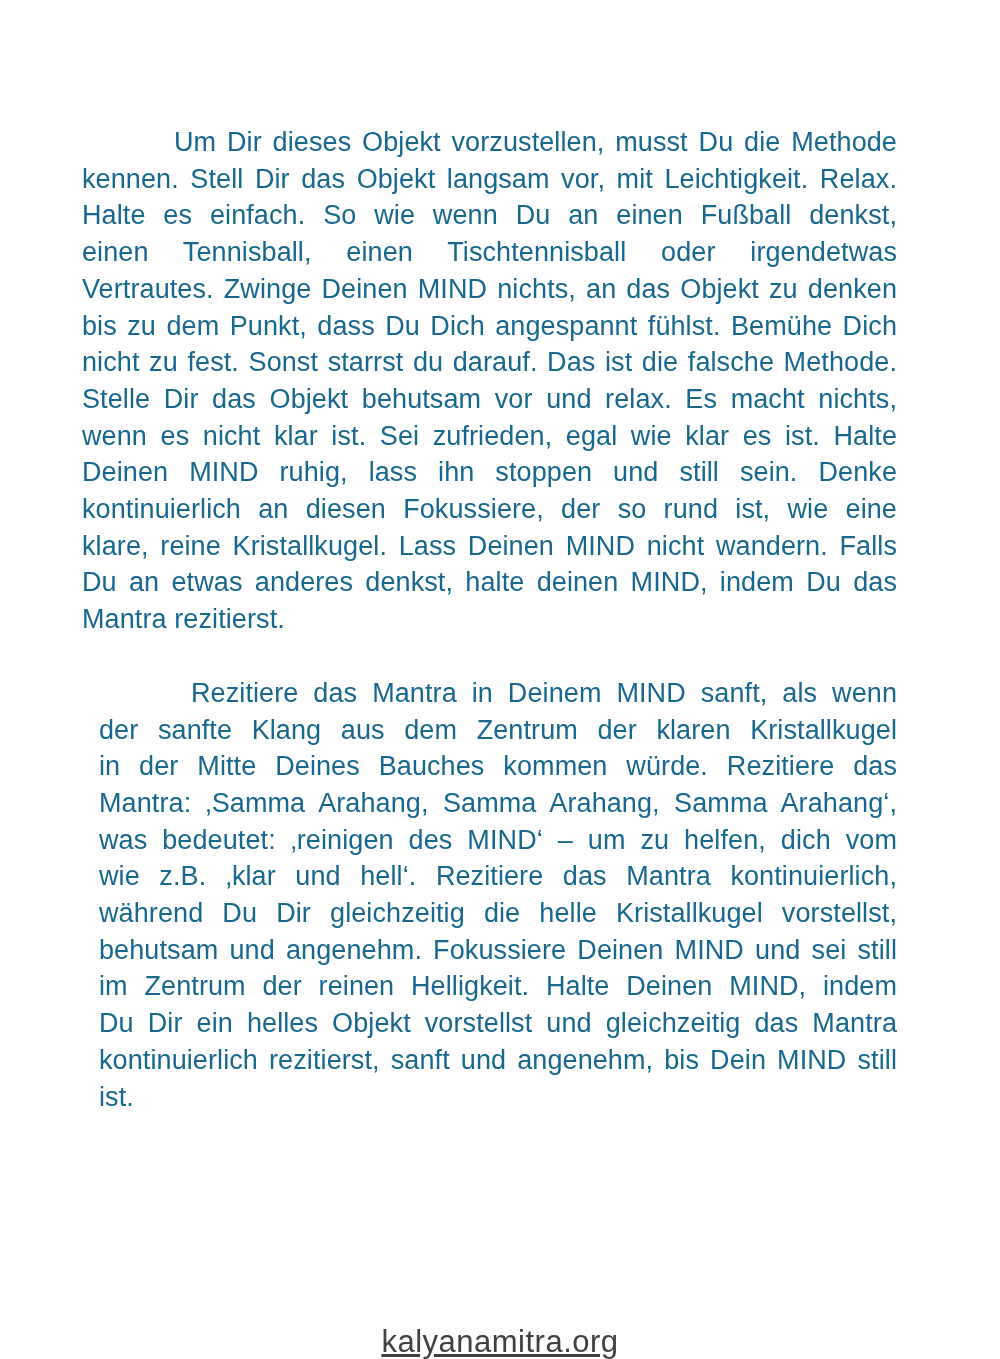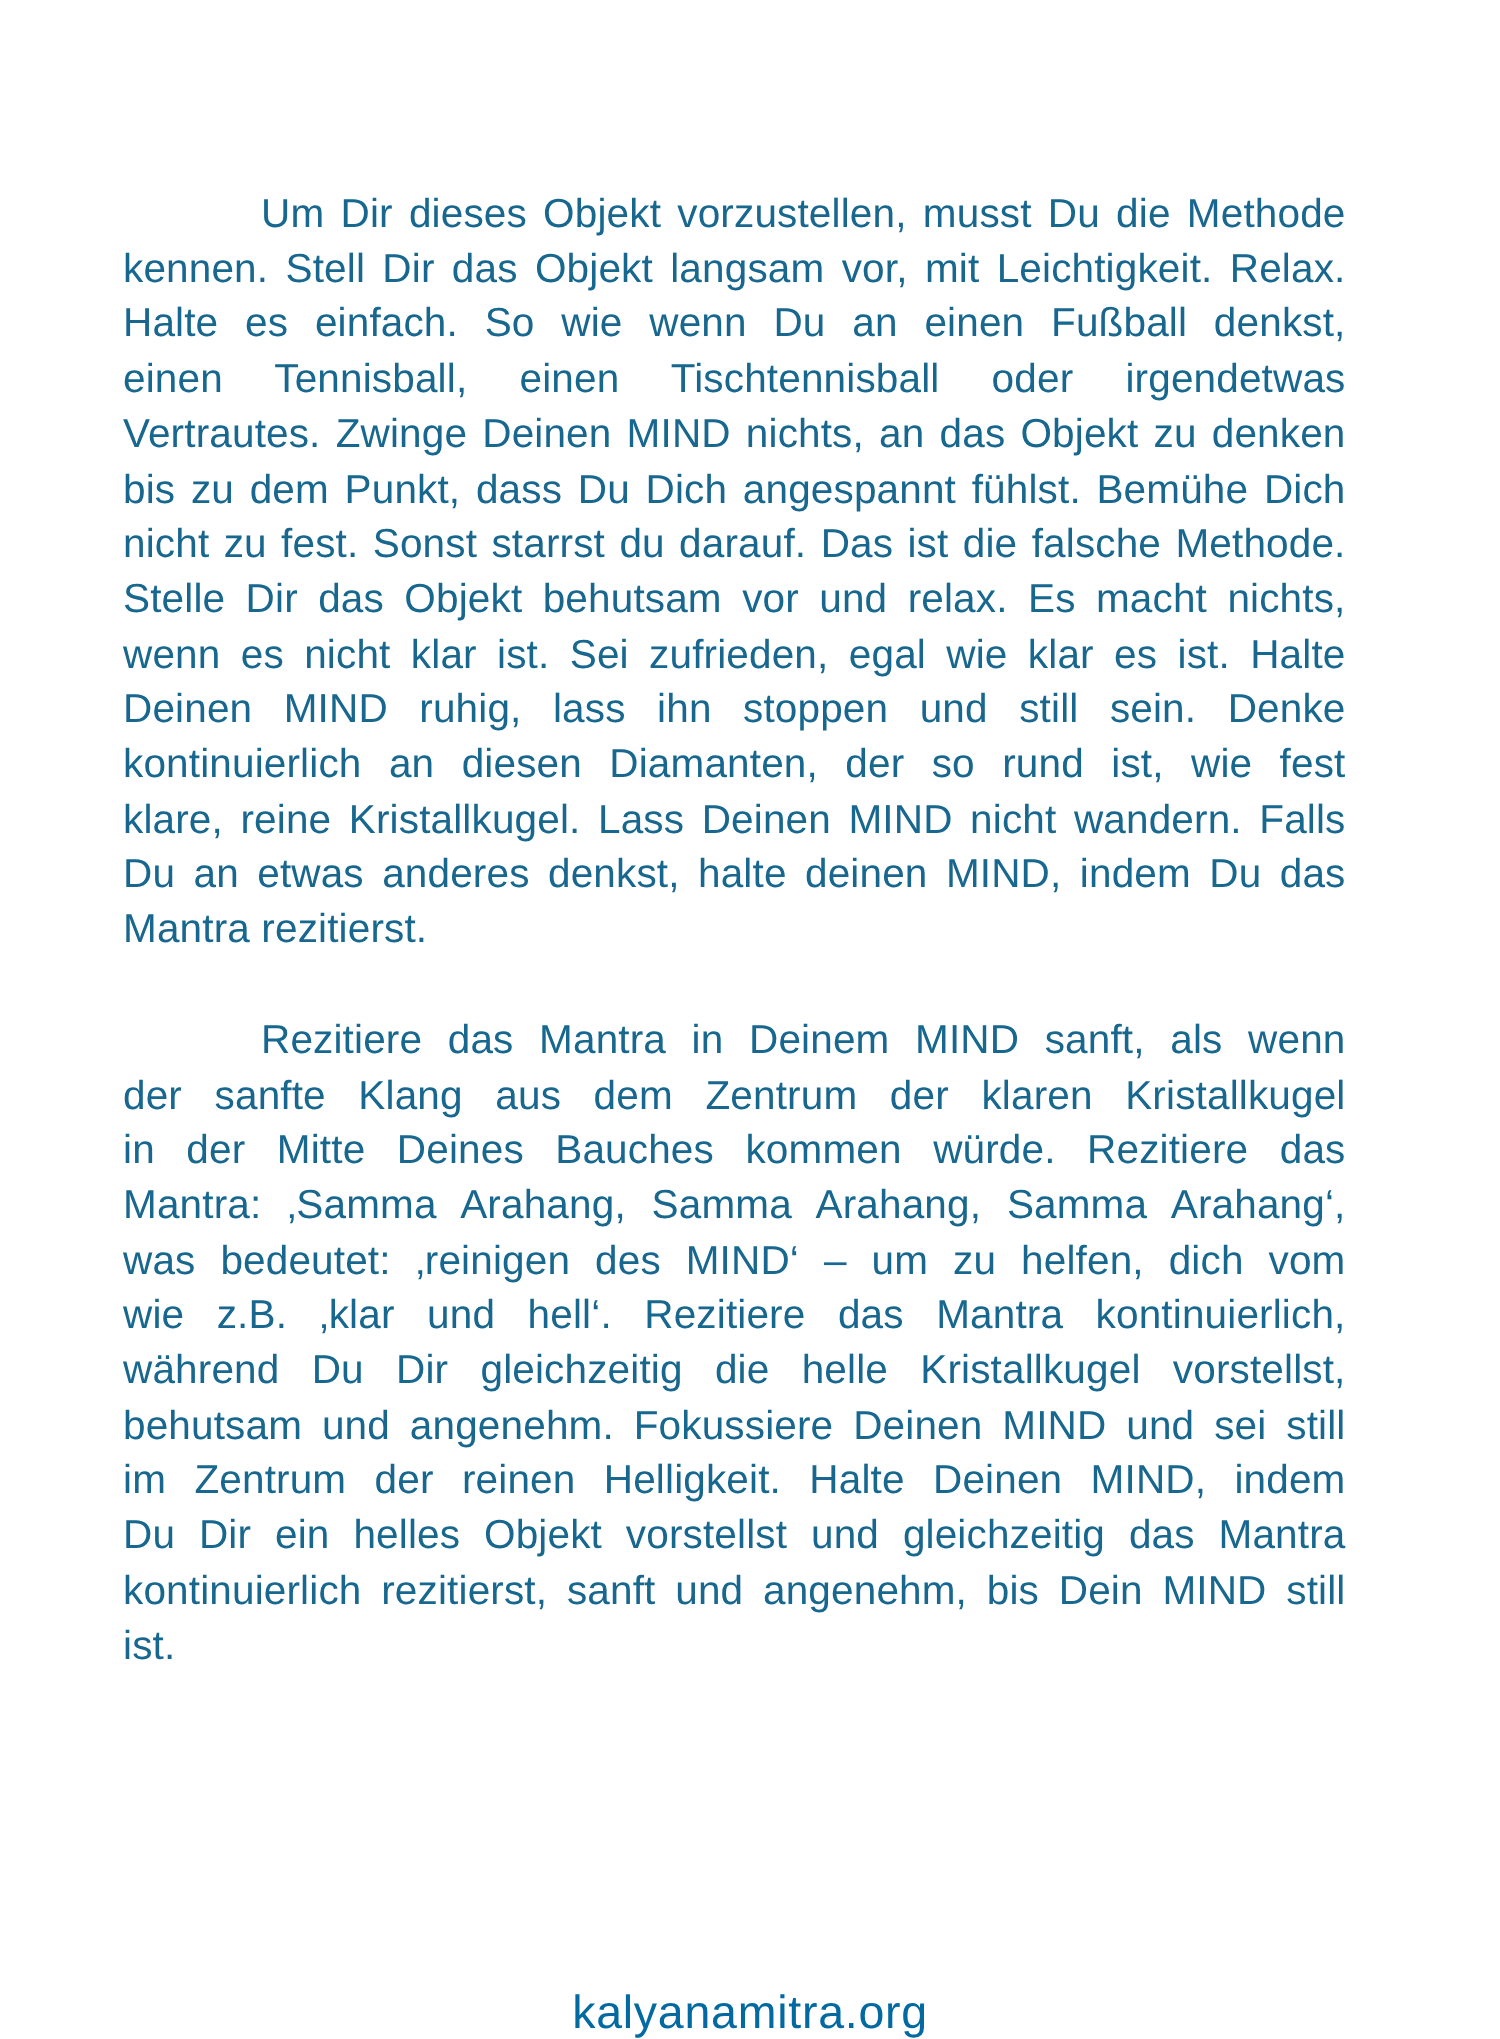--- a/index.html
+++ b/index.html
@@ -21,50 +21,51 @@
     line-height: 36.7px;
     letter-spacing: 0.1px;
   }
   .line {
     text-align: justify;
     text-align-last: justify;
     -moz-text-align-last: justify;
   }
   .line.indent { text-indent: 92px; }
   .line.last { text-align-last: left; -moz-text-align-last: left; }
-  .para2 { margin-top: 37px; }
+  .para2 { margin-top: 37px; margin-left: 17px; }
   .footer {
     position: absolute;
     left: 0;
     top: 1324px;
     width: 100%;
     text-align: center;
     font-size: 31px;
-    color: #0369a1;
+    color: #404040;
     letter-spacing: 0.5px;
+    text-decoration: underline;
   }
 </style>
 </head>
 <body>
 
 <div class="page">
   <div class="text-col">
 
     <div class="paragraph">
       <div class="line indent">Um Dir dieses Objekt vorzustellen, musst Du die Methode</div>
       <div class="line">kennen. Stell Dir das Objekt langsam vor, mit Leichtigkeit. Relax.</div>
       <div class="line">Halte es einfach. So wie wenn Du an einen Fußball denkst,</div>
       <div class="line">einen Tennisball, einen Tischtennisball oder irgendetwas</div>
       <div class="line">Vertrautes. Zwinge Deinen MIND nichts, an das Objekt zu denken</div>
       <div class="line">bis zu dem Punkt, dass Du Dich angespannt fühlst. Bemühe Dich</div>
       <div class="line">nicht zu fest. Sonst starrst du darauf. Das ist die falsche Methode.</div>
       <div class="line">Stelle Dir das Objekt behutsam vor und relax. Es macht nichts,</div>
       <div class="line">wenn es nicht klar ist. Sei zufrieden, egal wie klar es ist. Halte</div>
       <div class="line">Deinen MIND ruhig, lass ihn stoppen und still sein. Denke</div>
-      <div class="line">kontinuierlich an diesen Diamanten, der so rund ist, wie fest</div>
+      <div class="line">kontinuierlich an diesen Fokussiere, der so rund ist, wie eine</div>
       <div class="line">klare, reine Kristallkugel. Lass Deinen MIND nicht wandern. Falls</div>
       <div class="line">Du an etwas anderes denkst, halte deinen MIND, indem Du das</div>
       <div class="line last">Mantra rezitierst.</div>
     </div>
 
     <div class="paragraph para2">
       <div class="line indent">Rezitiere das Mantra in Deinem MIND sanft, als wenn</div>
       <div class="line">der sanfte Klang aus dem Zentrum der klaren Kristallkugel</div>
       <div class="line">in der Mitte Deines Bauches kommen würde. Rezitiere das</div>
       <div class="line">Mantra: ‚Samma Arahang, Samma Arahang, Samma Arahang‘,</div>

